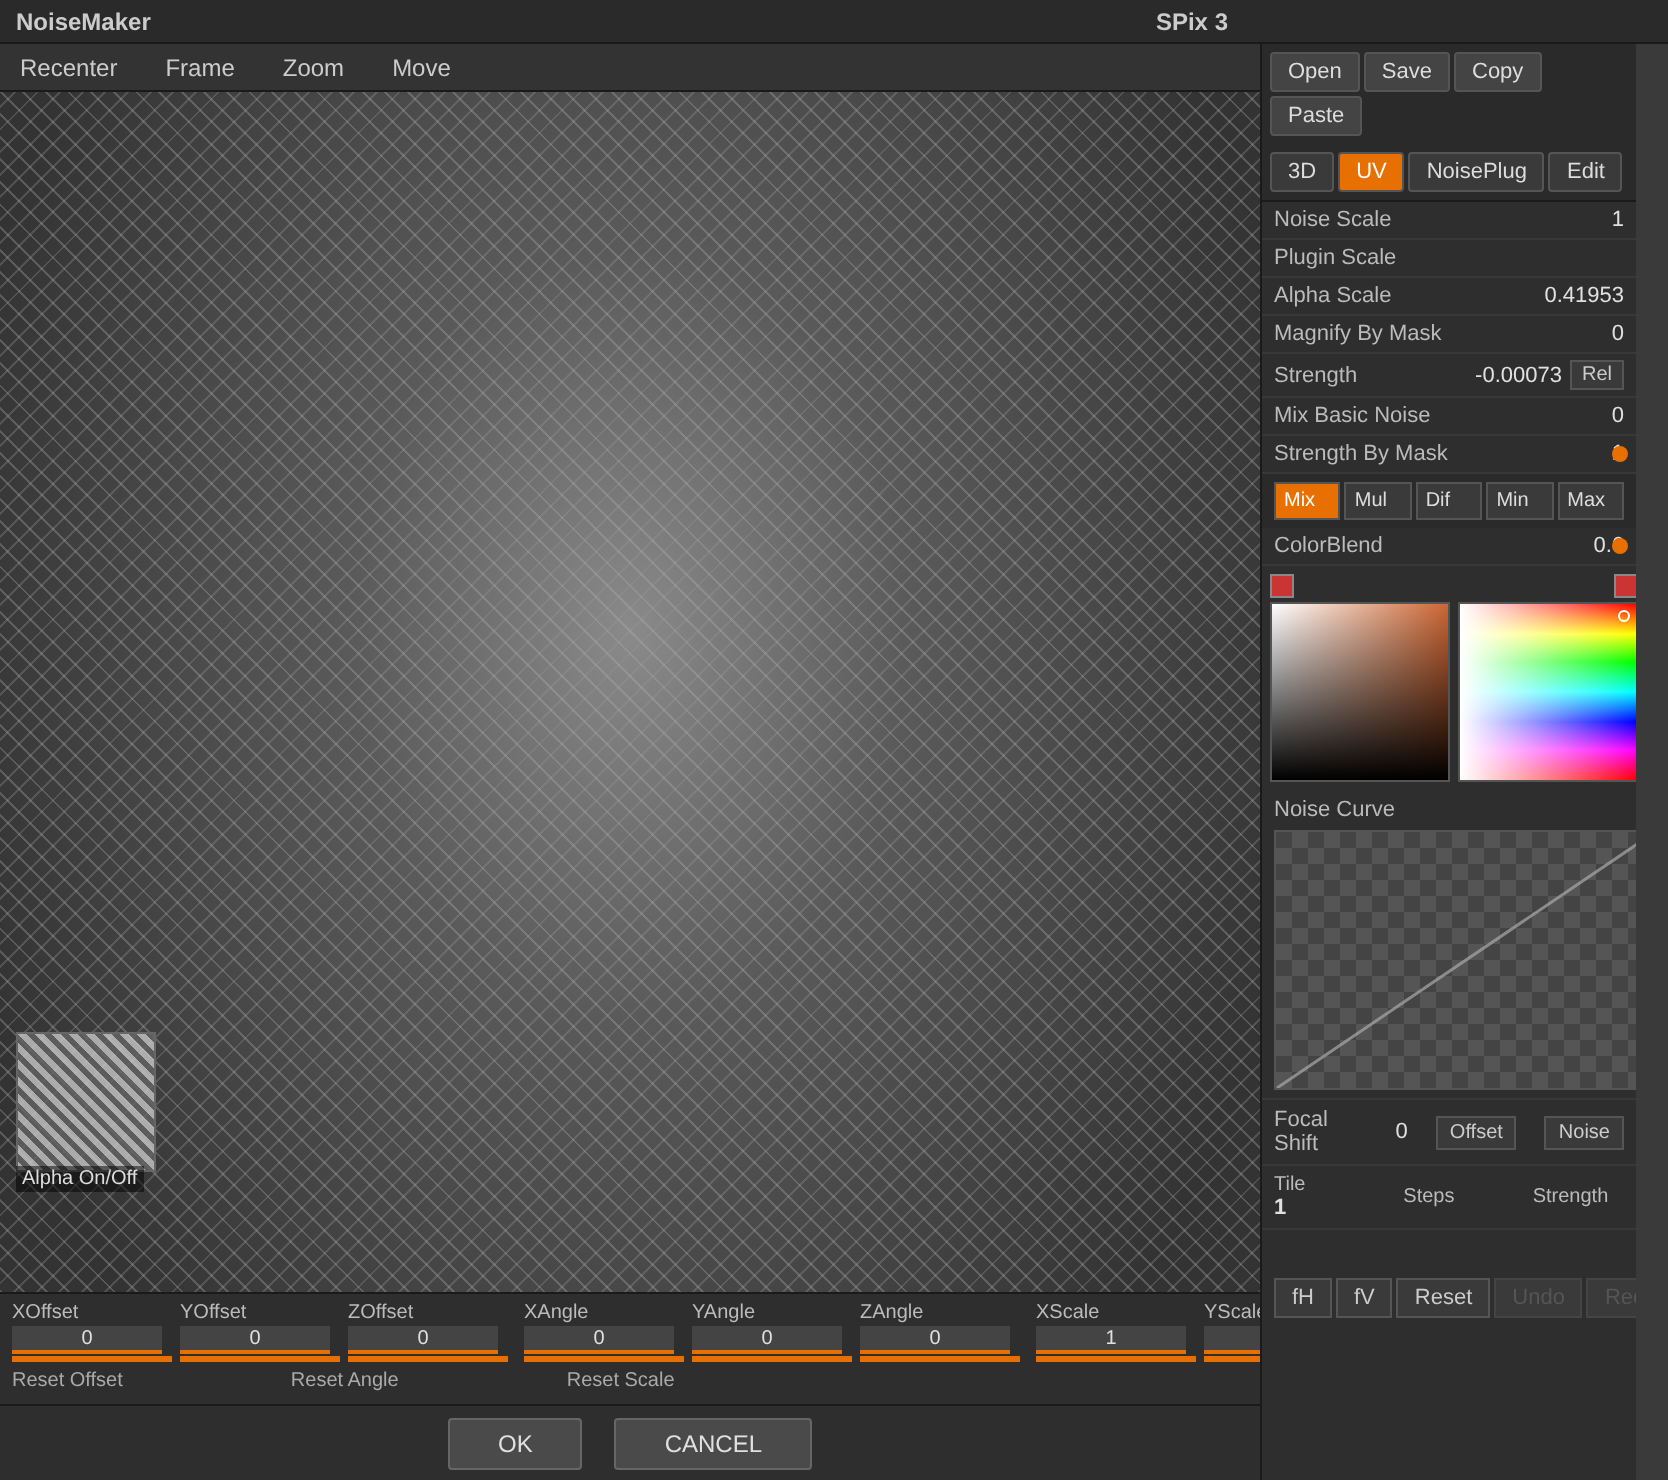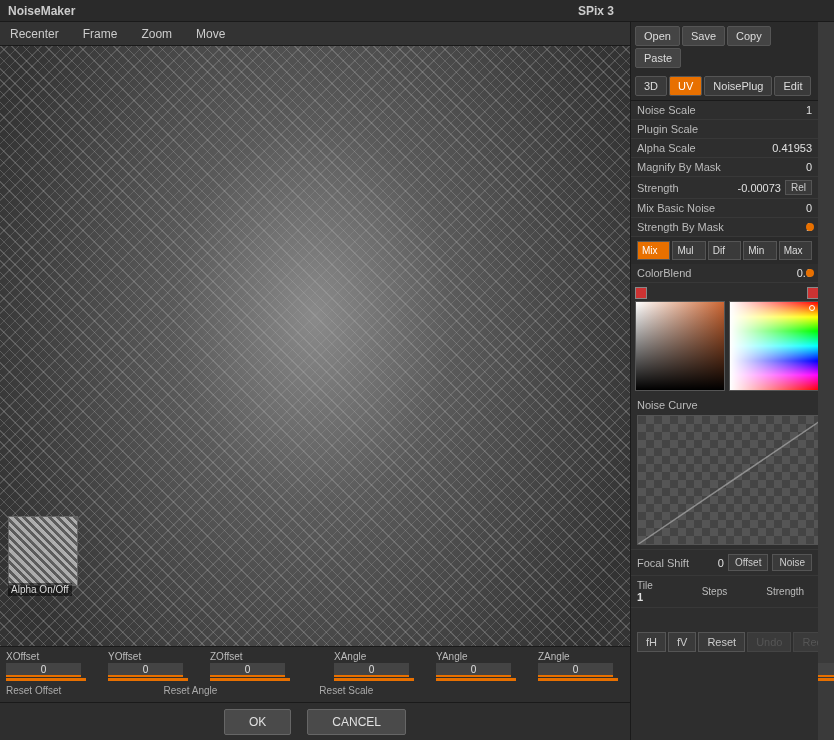--- a/index.html
+++ b/index.html
@@ -122,21 +122,21 @@
     }
 
     
     #bottom-sliders {
       background: #2e2e2e;
       padding: 4px 6px;
       border-top: 1px solid #1a1a1a;
     }
     .slider-row {
       display: flex;
-      gap: 22px;
+      gap: 4px;
       margin-bottom: 2px;
       align-items: center;
     }
     .slider-group {
       display: flex;
       flex-direction: column;
       align-items: flex-start;
       min-width: 80px;
     }
     .slider-label {
@@ -335,21 +335,21 @@
       position: absolute;
       top: 0;
       left: 0;
       width: 100%;
       height: 100%;
     }
 
     
     #focal-shift-row {
       display: flex;
-      gap: 4px;
+      gap: 14px;
       padding: 4px 6px;
       align-items: center;
       border-top: 1px solid #383838;
       flex-wrap: wrap;
     }
     .fs-label { color: #bbb; font-size: 11px; flex: 1; }
     .fs-value { color: #e0e0e0; font-size: 11px; }
     .fs-btn {
       background: #3a3a3a;
       border: 1px solid #555;

